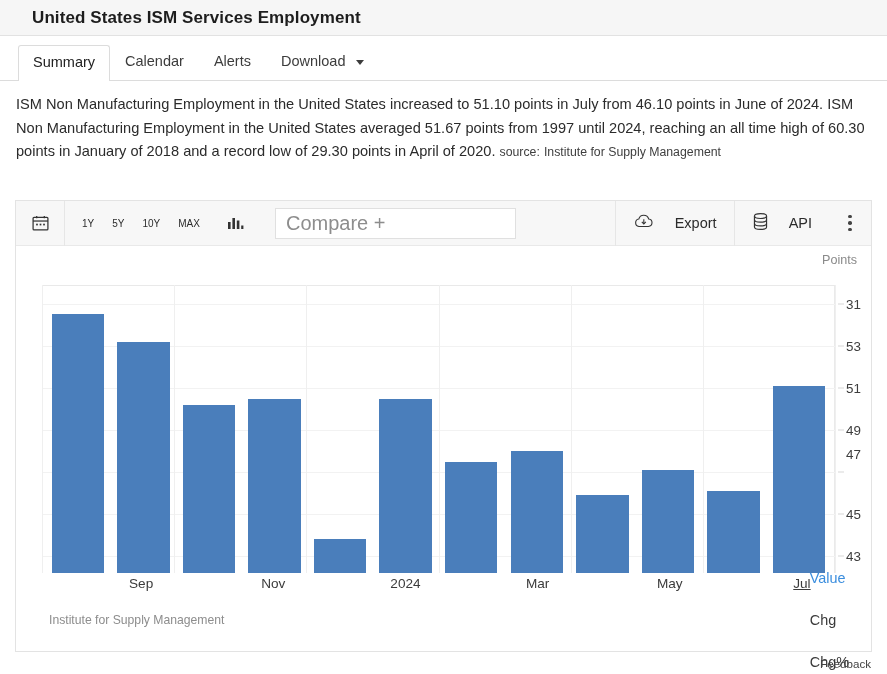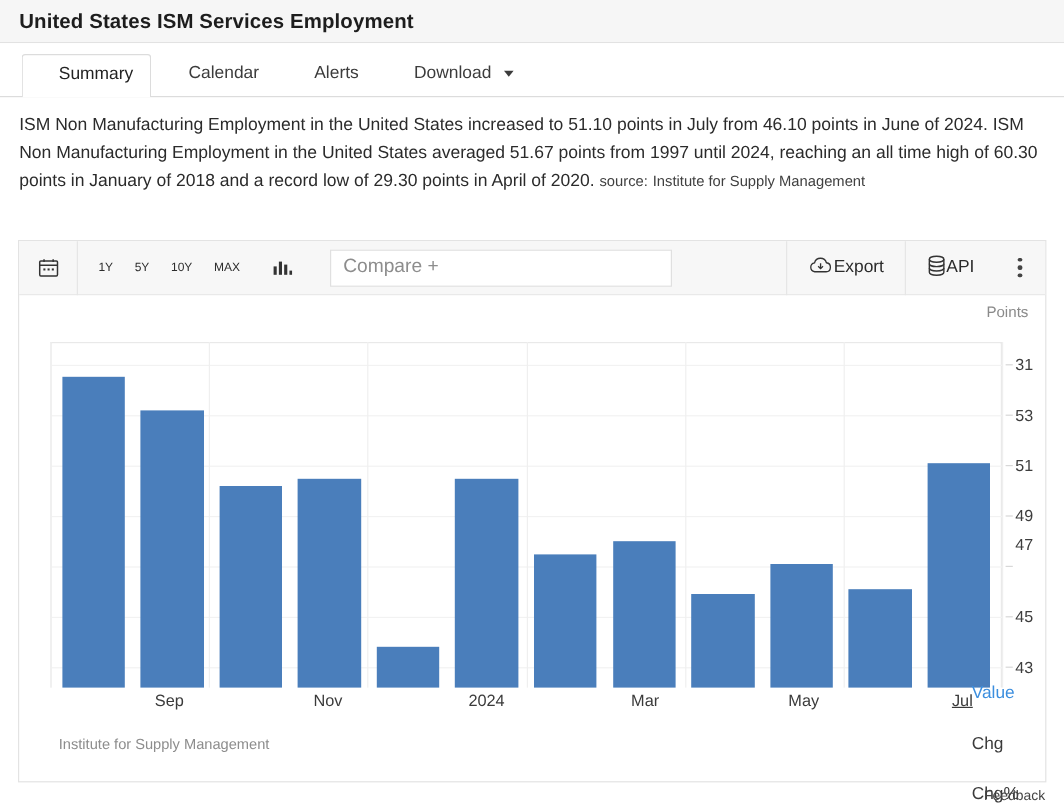--- a/index.html
+++ b/index.html
@@ -14,40 +14,40 @@
 
   
   .page-header {
     height: 36px;
     background: #f6f6f6;
     border-bottom: 1px solid #e2e2e2;
     display: flex; align-items: center;
     padding-left: 16px;
   }
   .page-header h1 {
-    margin: 0;
+    margin: 16px;
     font-size: 17px;
     font-weight: bold;
     color: #1d1d1d;
     letter-spacing: .1px;
   }
 
   
   .tabbar {
     height: 45px;
     background: #ffffff;
     border-bottom: 1px solid #dcdcdc;
     display: flex; align-items: flex-end;
     padding-left: 18px;
     position: relative;
   }
   .tab {
     font-size: 14.5px;
     color: #3c3c3c;
-    padding: 8px 14px 11px 30px;
+    padding: 8px 14px 11px 14px;
     background: transparent;
     border: 1px solid transparent;
     border-bottom: none;
     position: relative;
     cursor: pointer;
     white-space: nowrap;
   }
   .tab.active {
     background: #ffffff;
     border-color: #dcdcdc;
@@ -108,33 +108,33 @@
     font-size: 10px; color: #2c2c2c;
     padding: 6px 9px; cursor: pointer;
   }
   .tb-charticon {
     width: 54px; height: 45px;
     display:flex; align-items:center; justify-content:center;
     cursor:pointer;
   }
   .compare-wrap { padding: 0 8px 0 12px; }
   .compare {
-    width: 285px; height: 31px;
+    width: 241px; height: 31px;
     border: 1px solid #e0e0e0;
     background: #fff;
-    font-size: 16px;
+    font-size: 20px;
     color: #333;
     padding: 0 10px;
     font-family: "Liberation Sans", sans-serif;
     outline: none;
   }
   .compare::placeholder { color: #8d8d8d; }
   .tb-right { margin-left: auto; display:flex; align-items:center; height:45px;}
   .tb-btn {
-    display:flex; align-items:center; gap: 0;
+    display:flex; align-items:center; gap: 20px;
     padding: 0 17px; height: 45px; cursor: pointer;
     font-size: 14.5px; color: #2b2b2b;
   }
   .tb-kebab {
     width: 42px; height: 45px;
     display:flex; flex-direction:column; align-items:center; justify-content:center;
     gap: 3px; cursor:pointer;
   }
   .tb-kebab i { width:3.5px;height:3.5px;border-radius:50%;background:#444; display:block;}
 

